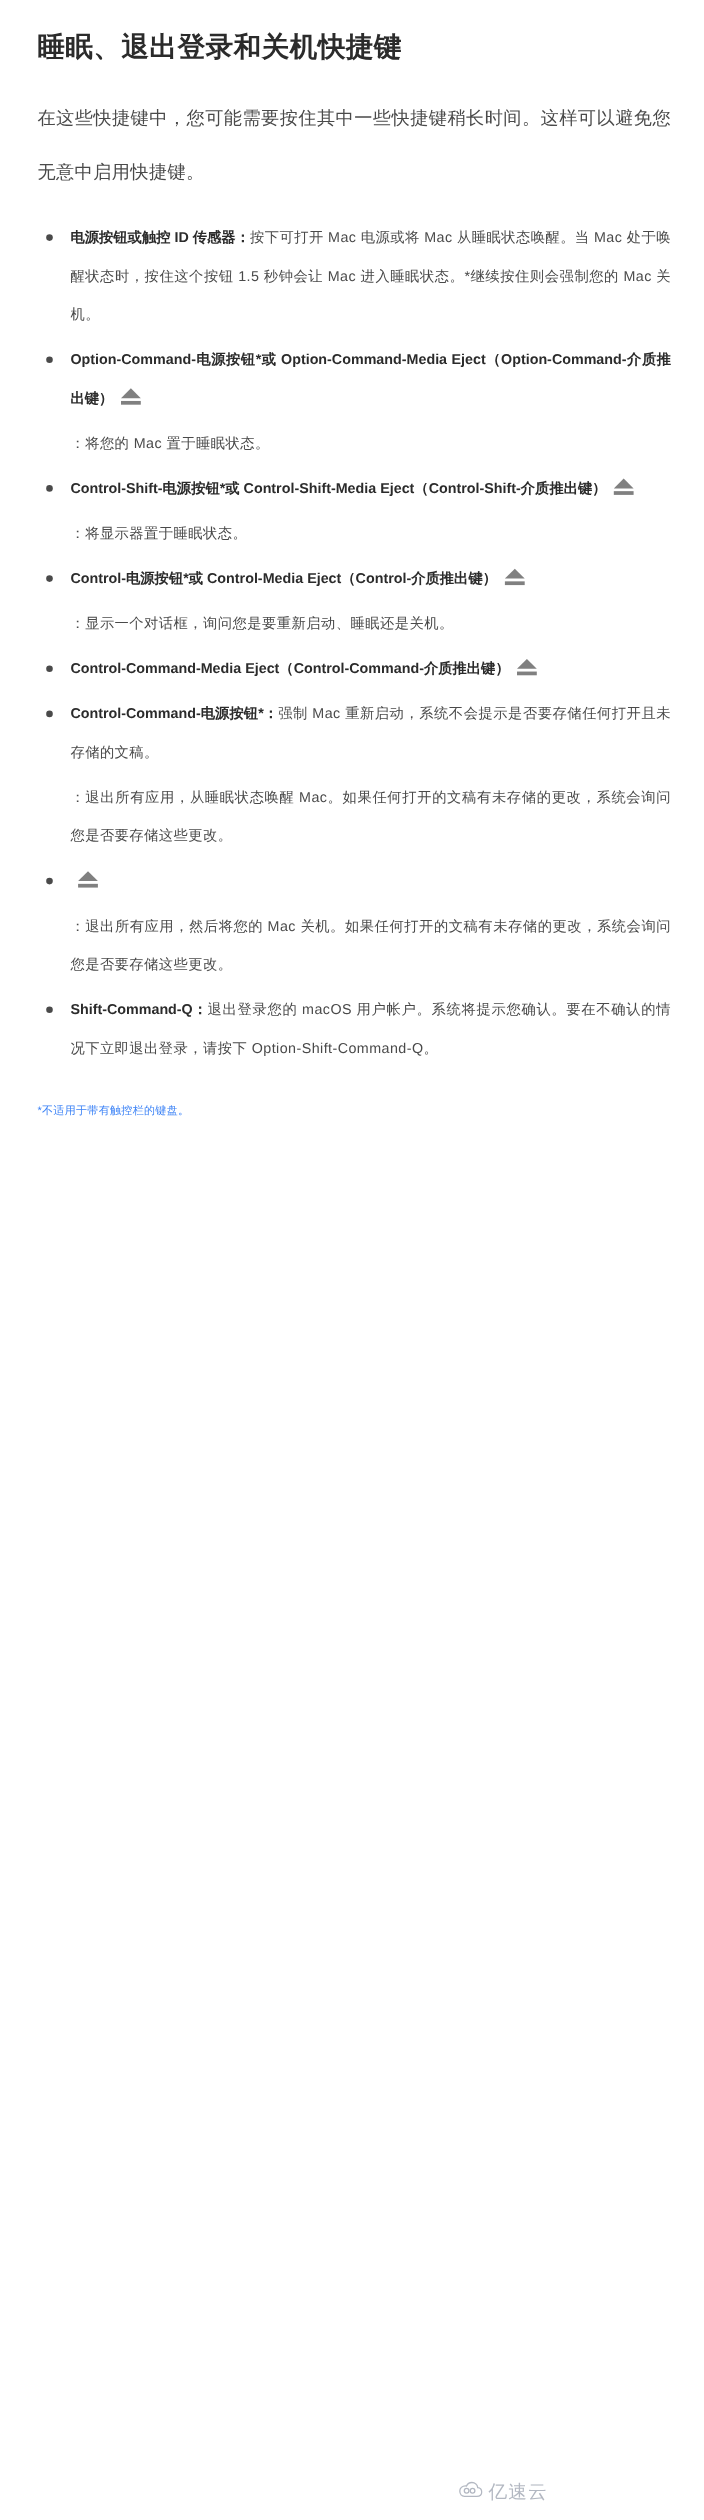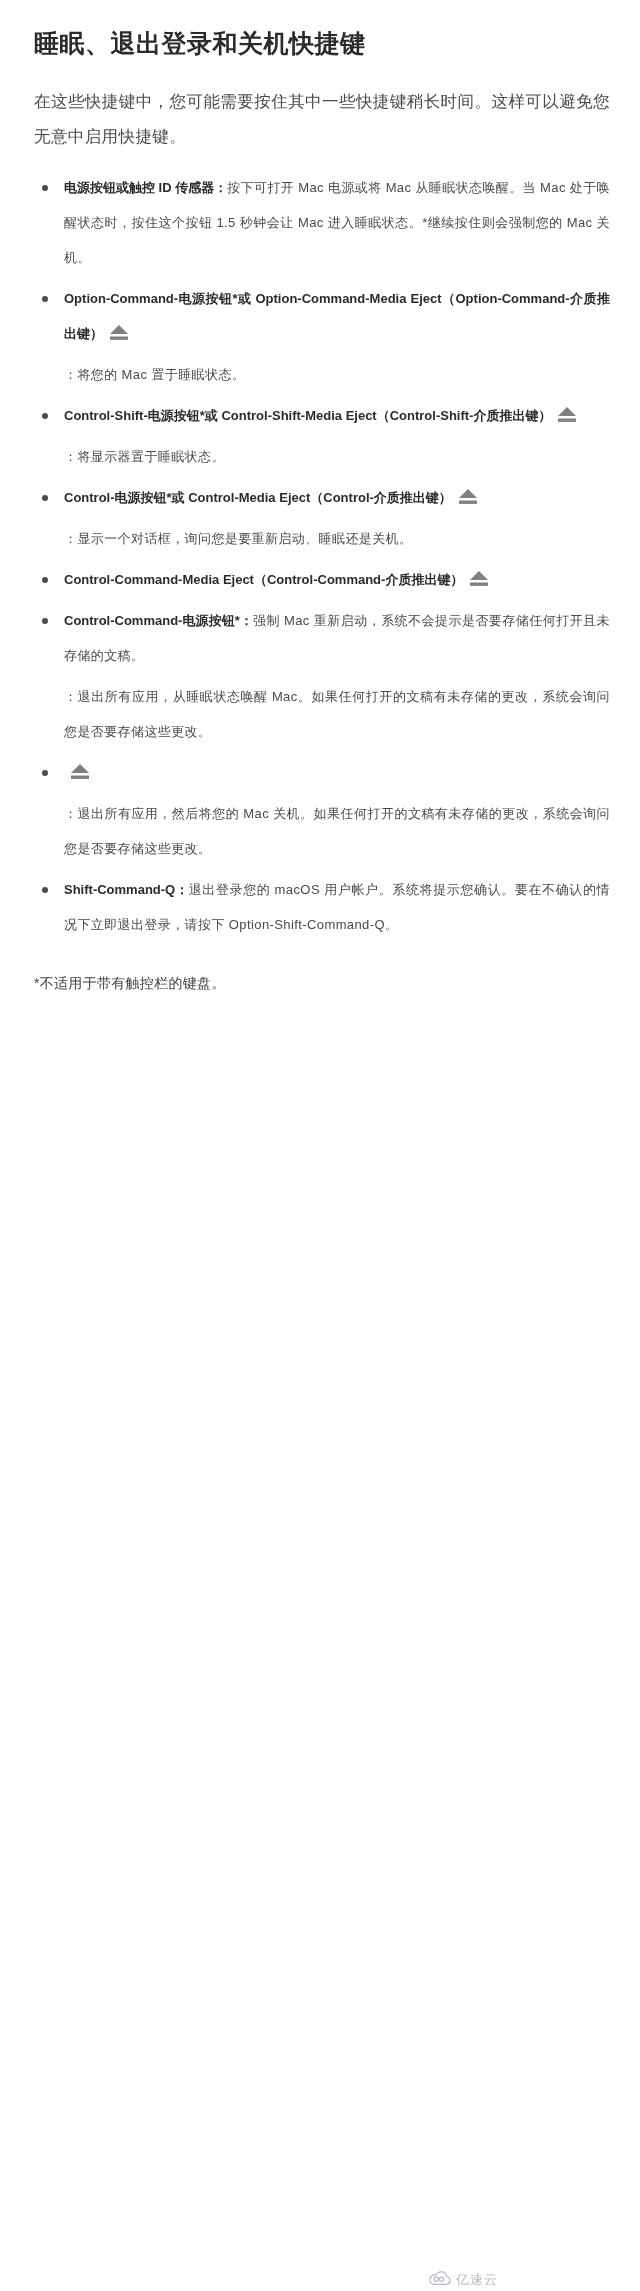--- a/index.html
+++ b/index.html
@@ -32,21 +32,21 @@
     font-size: 25px;
     line-height: 34px;
     font-weight: bold;
     color: #2b2b2b;
     margin: 8px 0 24px 0;
     letter-spacing: 0.5px;
     font-family: "Liberation Sans", "DejaVu Sans", sans-serif;
   }
   p.intro {
     font-size: 16.5px;
-    line-height: 35px;
+    line-height: 49px;
     color: #4a4a4a;
     margin: 0 0 16px 0;
     text-align: justify;
     text-justify: inter-ideograph;
     letter-spacing: 0.4px;
   }
   ul.shortcut-list {
     list-style: none;
     margin: 0;
     padding: 0;
@@ -82,35 +82,35 @@
   }
   .eject-icon {
     display: inline-block;
     width: 26px;
     height: 20px;
     vertical-align: -4px;
     margin: 0 3px;
   }
   .eject-icon svg { display: block; }
   p.footnote {
-    font-size: 14px;
+    font-size: 10px;
     line-height: 30px;
-    color: #404040;
+    color: #3b82f6;
     margin: 26px 0 0 0;
     letter-spacing: 0.3px;
   }
   .watermark {
     position: absolute;
     right: 18px;
-    bottom: 2px;
+    bottom: 14px;
     display: flex;
     align-items: center;
     gap: 5px;
     color: #b3b8c2;
-    font-size: 13px;
+    font-size: 17px;
     letter-spacing: 1px;
     font-family: "Liberation Sans", "DejaVu Sans", sans-serif;
   }
   .watermark .cloud-glyph { display: block; }
   .spacer-bottom { height: 70px; }
 </style>
 </head>
 <body>
 
 <div id="page">

